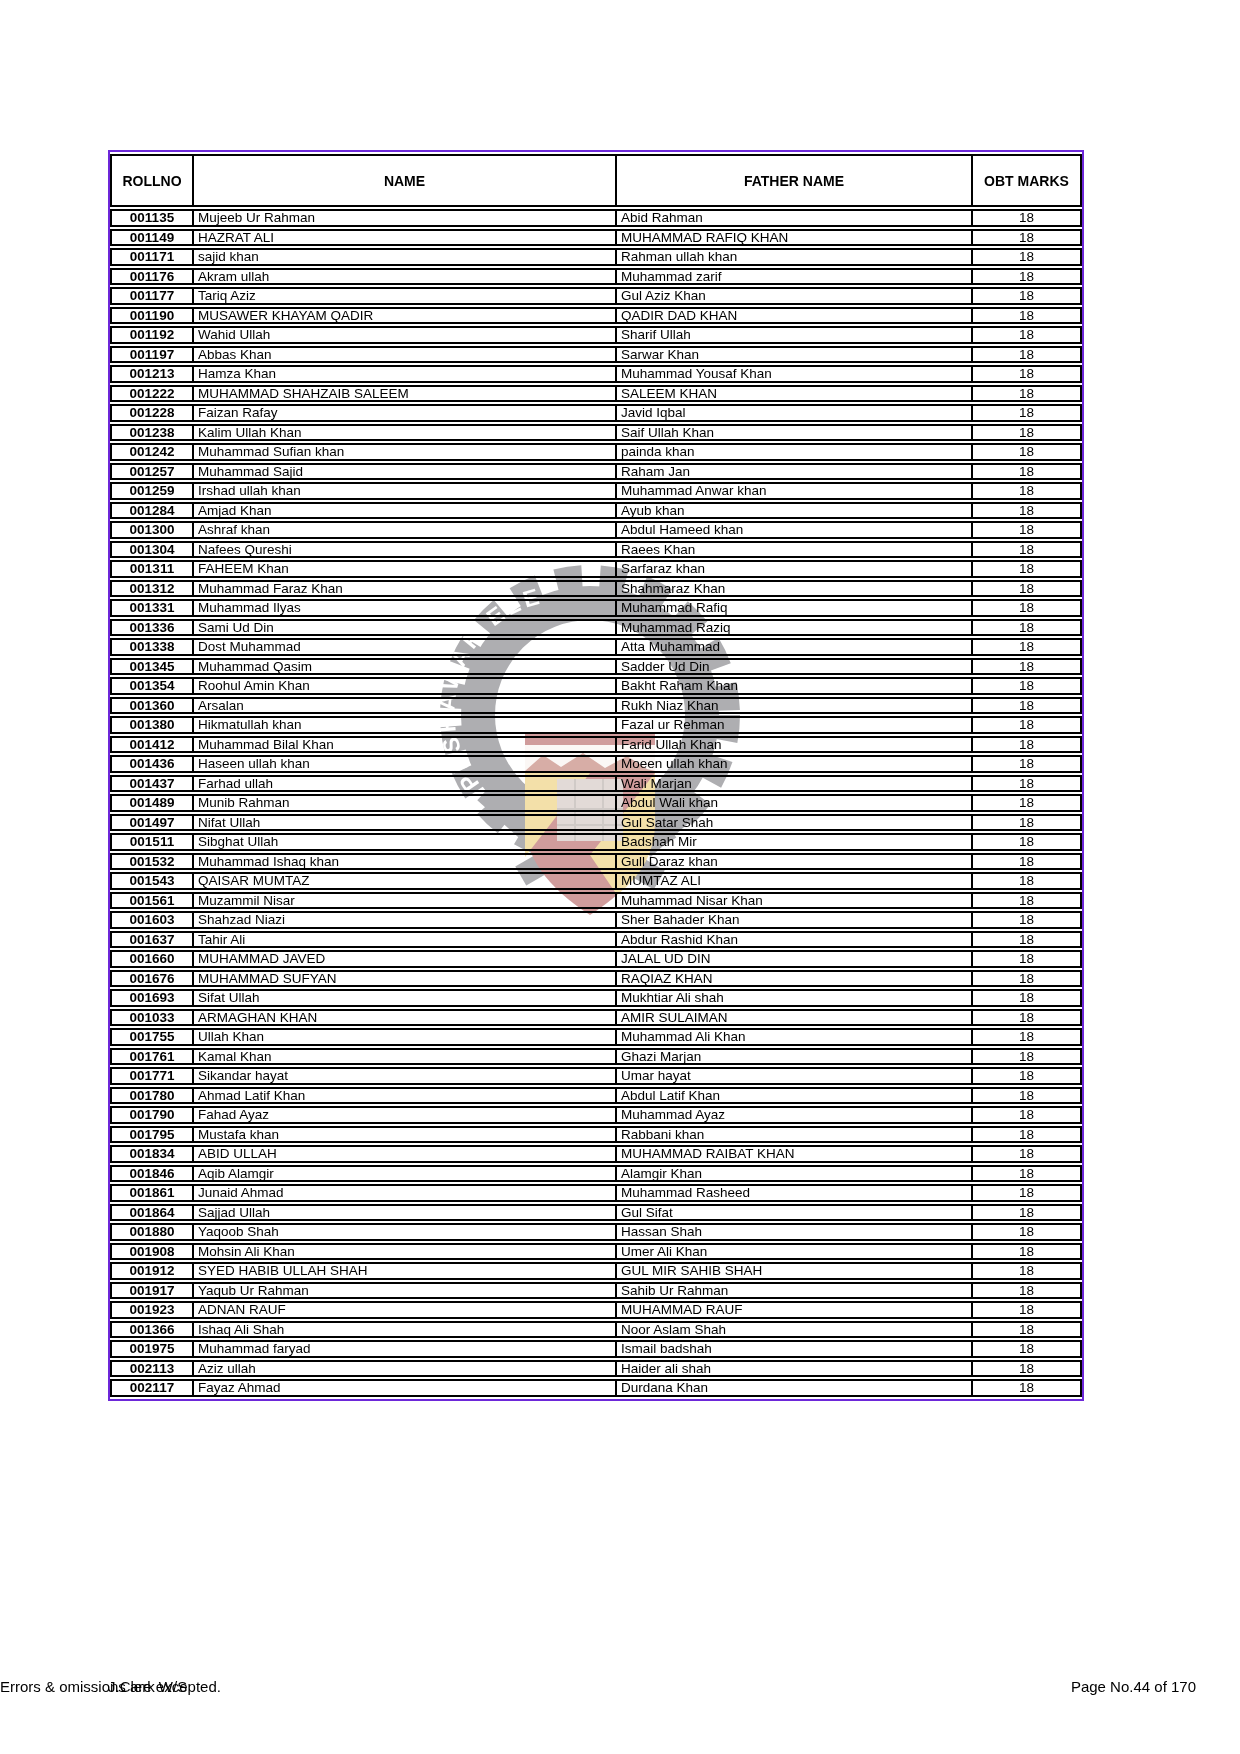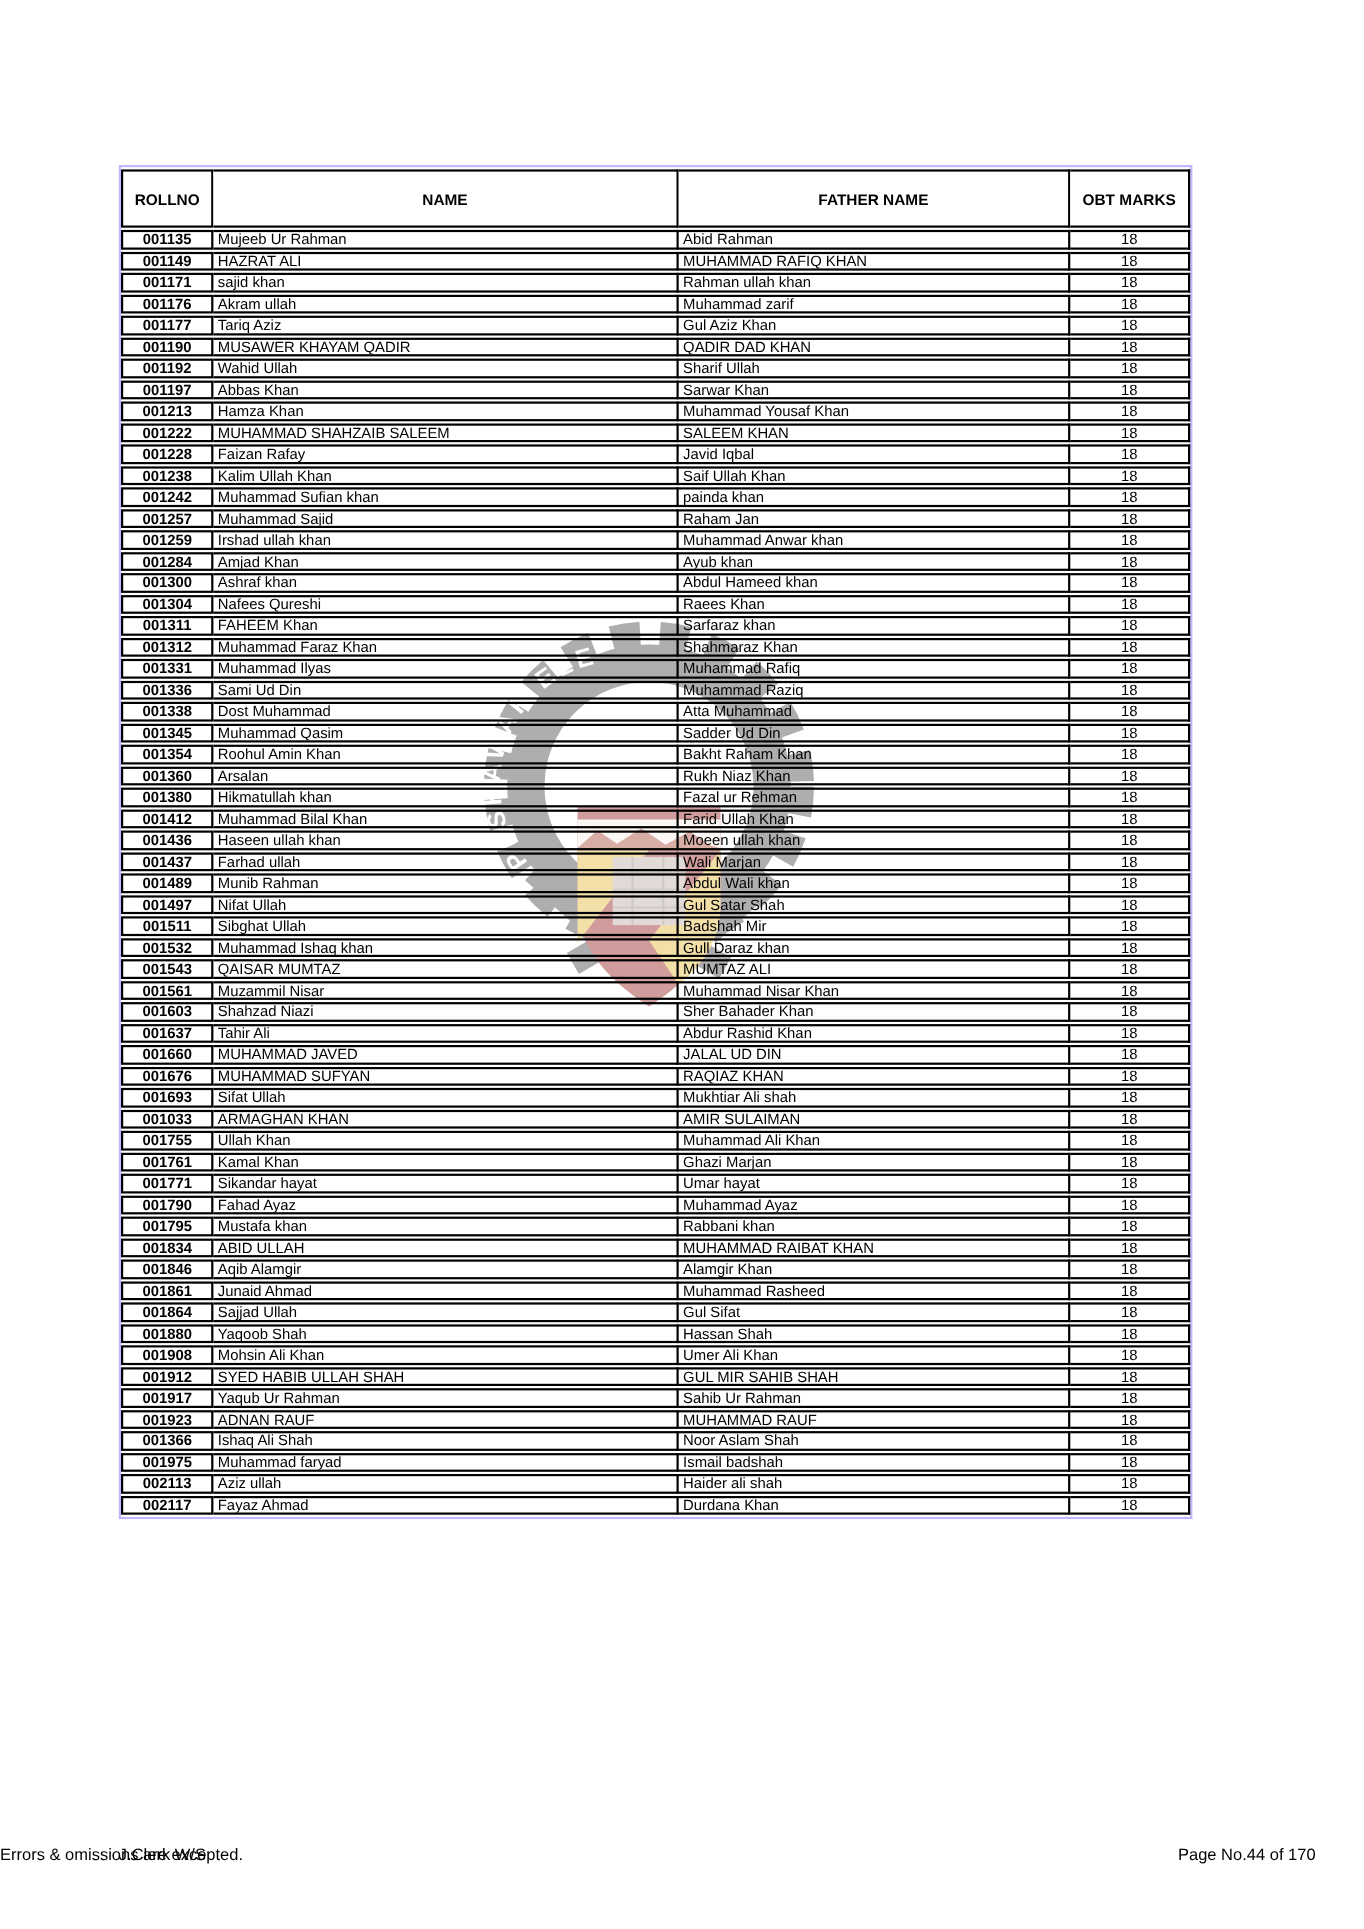--- a/index.html
+++ b/index.html
@@ -8,21 +8,21 @@
     width:1240px;height:1754px;
     background:#ffffff;
     font-family:"Liberation Sans", sans-serif;
     color:#000;
     overflow:hidden;
   }
   .table-wrap{
     position:absolute;
     left:108px;top:150px;
     width:972px;
-    border:2px solid #c4b5fd;
+    border:2px solid #6d28d9;
     background:#fff;
   }
   table.results{
     width:100%;
     border-collapse:separate;
     border-spacing:0 2px;
     table-layout:fixed;
   }
   col.c1{width:84px;}
   col.c2{width:423px;}
@@ -354,20 +354,26 @@
       <td class="c-father">Ghazi Marjan</td>
       <td class="c-marks">18</td>
     </tr>
           <tr>
       <td class="c-roll">001771</td>
       <td class="c-name">Sikandar hayat</td>
       <td class="c-father">Umar hayat</td>
       <td class="c-marks">18</td>
     </tr>
           <tr>
+      <td class="c-roll">001780</td>
+      <td class="c-name">Ahmad Latif Khan</td>
+      <td class="c-father">Abdul Latif Khan</td>
+      <td class="c-marks">18</td>
+    </tr>
+          <tr>
       <td class="c-roll">001790</td>
       <td class="c-name">Fahad Ayaz</td>
       <td class="c-father">Muhammad Ayaz</td>
       <td class="c-marks">18</td>
     </tr>
           <tr>
       <td class="c-roll">001795</td>
       <td class="c-name">Mustafa khan</td>
       <td class="c-father">Rabbani khan</td>
       <td class="c-marks">18</td>

